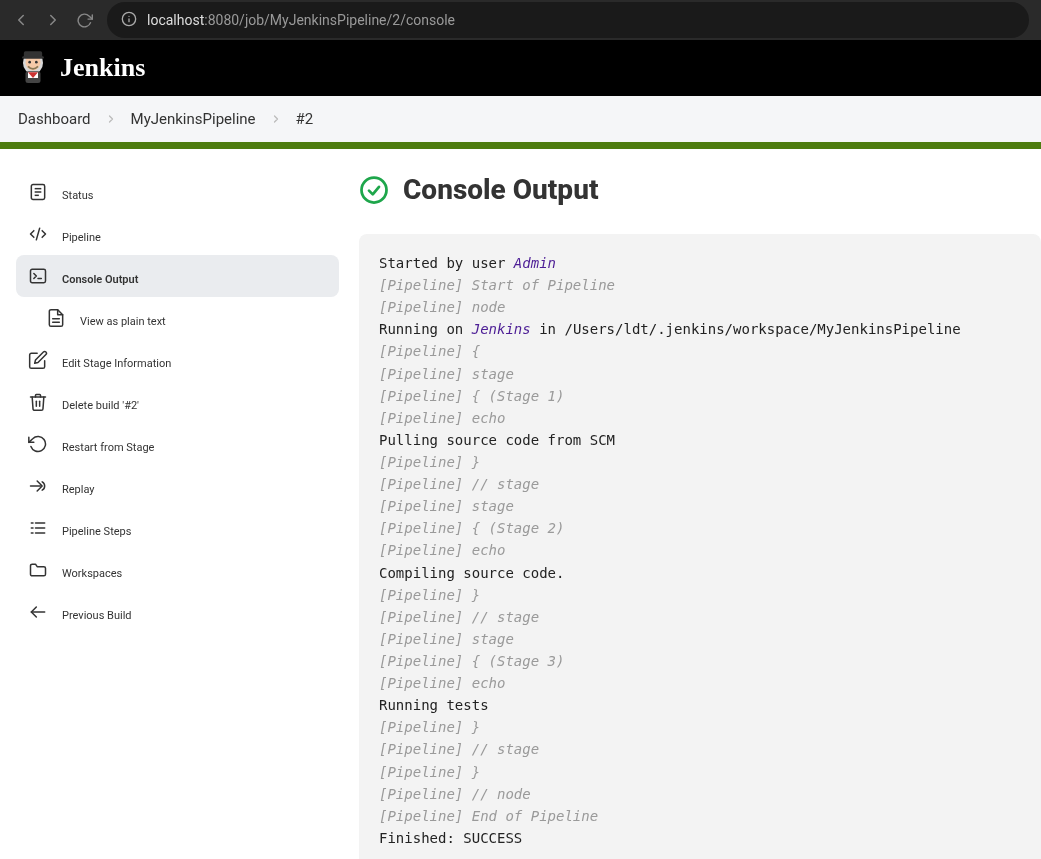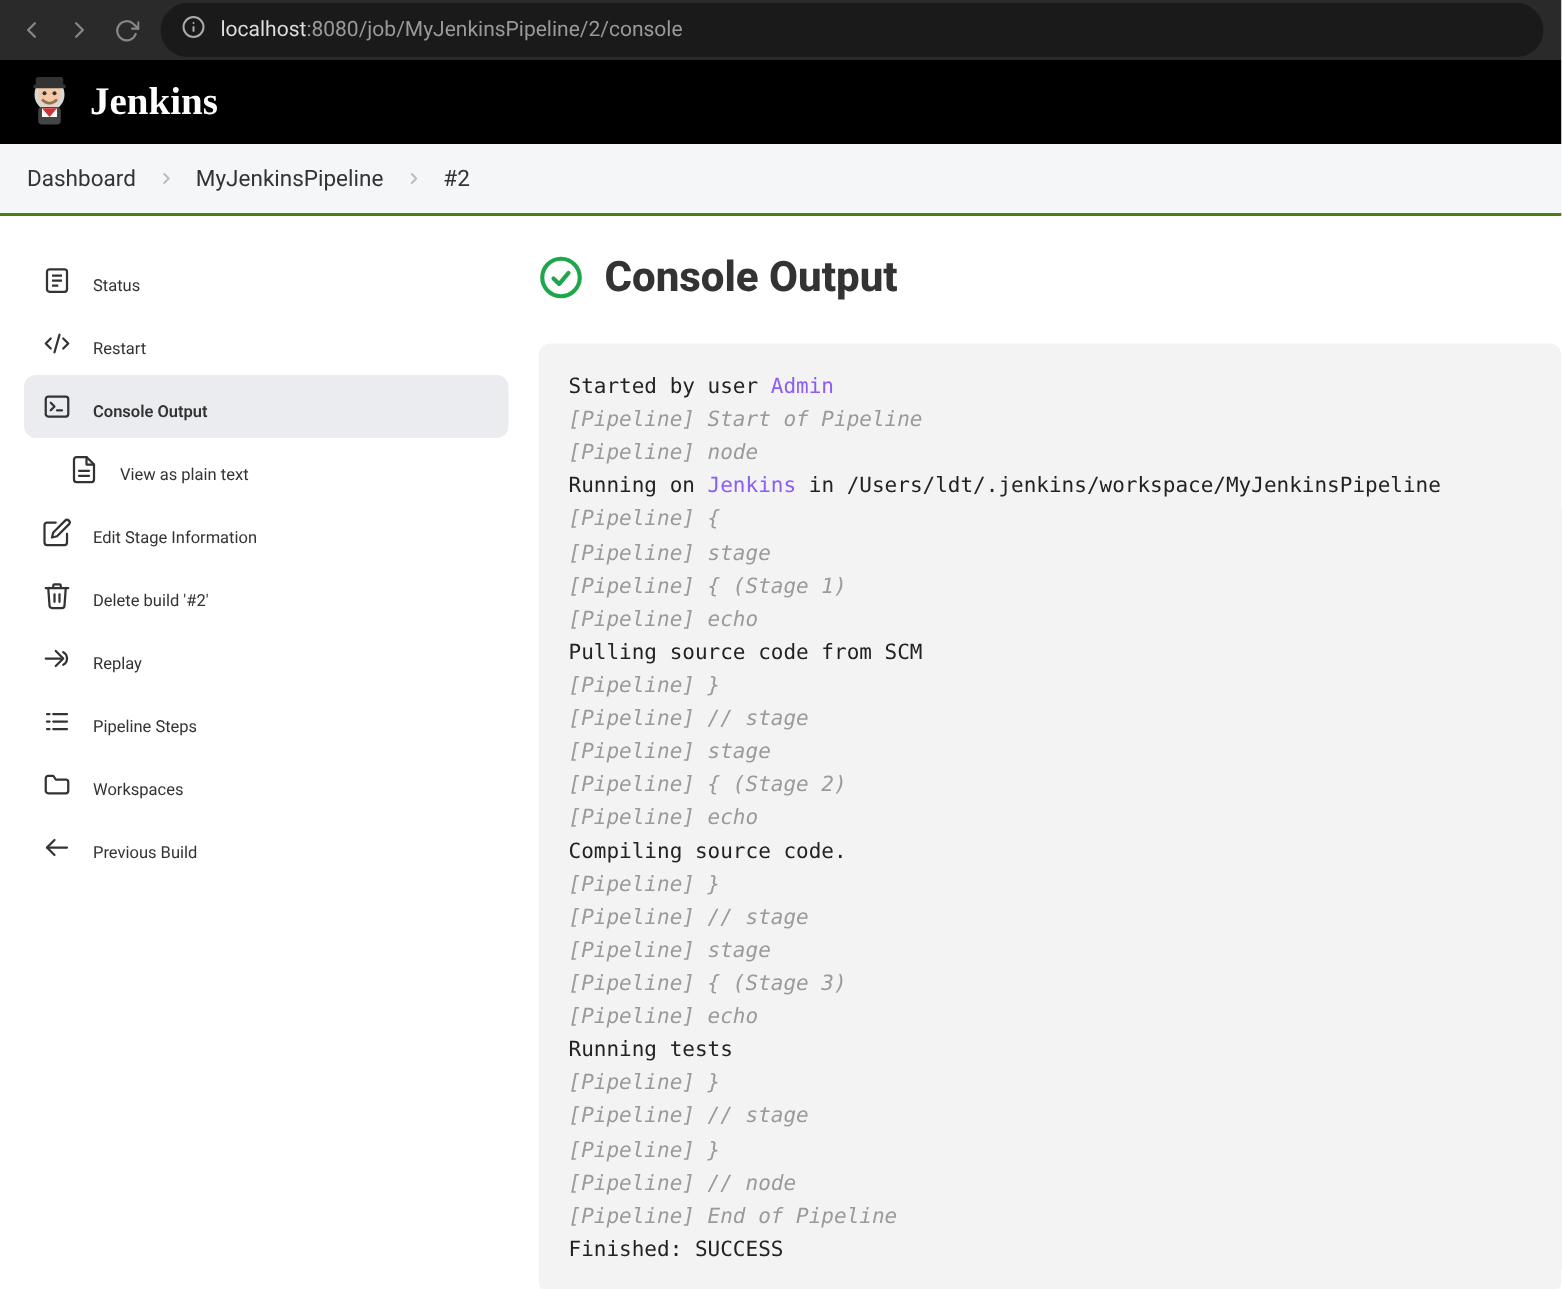--- a/index.html
+++ b/index.html
@@ -62,21 +62,21 @@
   font-weight: bold;
   font-size: 26px;
 }
 .breadcrumb-bar {
   background: #f5f6f8;
   padding: 14px 18px;
   display: flex;
   align-items: center;
   gap: 14px;
   font-size: 15px;
-  border-bottom: 2px solid #4d7c0f;
+  border-bottom: 7px solid #4d7c0f;
 }
 .breadcrumb-item {
   color: #333;
   cursor: pointer;
 }
 .breadcrumb-sep {
   color: #bbb;
   display: flex;
 }
 .app-body {
@@ -139,21 +139,22 @@
   white-space: pre;
 }
 .console-line {
   color: #222;
 }
 .console-line.dim {
   color: #9a9a9a;
   font-style: italic;
 }
 .console-link {
-  color: #8b5cf6;
+  color: #4c1d95;
+  font-style: italic;
 }
 </style>
 </head>
 <body>
 
 <div class="browser-bar">
   <span class="browser-nav-icon">
     <svg width="18" height="18" viewBox="0 0 24 24" fill="none" stroke="currentColor" stroke-width="2" stroke-linecap="round" stroke-linejoin="round">
         <polyline points="15 18 9 12 15 6"></polyline>
       </svg>
@@ -229,21 +230,21 @@
         <span>Status</span>
       </div>
       <div class="sidebar-item">
         <span class="sidebar-icon">
           <svg width="22" height="20" viewBox="0 0 24 24" fill="none" stroke="currentColor" stroke-width="1.8" stroke-linecap="round" stroke-linejoin="round">
             <polyline points="7 8 3 12 7 16"></polyline>
             <polyline points="17 8 21 12 17 16"></polyline>
             <line x1="14" y1="5" x2="10" y2="19"></line>
           </svg>
         </span>
-        <span>Restart</span>
+        <span>Pipeline</span>
       </div>
       <div class="sidebar-item active">
         <span class="sidebar-icon">
           <svg width="20" height="20" viewBox="0 0 24 24" fill="none" stroke="currentColor" stroke-width="1.8" stroke-linecap="round" stroke-linejoin="round">
             <rect x="3" y="4" width="18" height="16" rx="2"></rect>
             <polyline points="7 9 10 12 7 15"></polyline>
             <line x1="12" y1="15" x2="16" y2="15"></line>
           </svg>
         </span>
         <span>Console Output</span>
@@ -272,20 +273,29 @@
         <span class="sidebar-icon">
           <svg width="20" height="20" viewBox="0 0 24 24" fill="none" stroke="currentColor" stroke-width="1.8" stroke-linecap="round" stroke-linejoin="round">
             <polyline points="3 6 5 6 21 6"></polyline>
             <path d="M19 6l-1 14a2 2 0 0 1-2 2H8a2 2 0 0 1-2-2L5 6"></path>
             <path d="M10 11v6"></path>
             <path d="M14 11v6"></path>
             <path d="M9 6V4a1 1 0 0 1 1-1h4a1 1 0 0 1 1 1v2"></path>
           </svg>
         </span>
         <span>Delete build '#2'</span>
+      </div>
+      <div class="sidebar-item">
+        <span class="sidebar-icon">
+          <svg width="20" height="20" viewBox="0 0 24 24" fill="none" stroke="currentColor" stroke-width="1.8" stroke-linecap="round" stroke-linejoin="round">
+            <polyline points="1 4 1 10 7 10"></polyline>
+            <path d="M3.51 15a9 9 0 1 0 2.13-9.36L1 10"></path>
+          </svg>
+        </span>
+        <span>Restart from Stage</span>
       </div>
       <div class="sidebar-item">
         <span class="sidebar-icon">
           <svg width="20" height="20" viewBox="0 0 24 24" fill="none" stroke="currentColor" stroke-width="1.8" stroke-linecap="round" stroke-linejoin="round">
             <path d="M3 12h12"></path>
             <polyline points="11 6 17 12 11 18"></polyline>
             <path d="M17 7c4 2 4 8 0 10"></path>
           </svg>
         </span>
         <span>Replay</span>

